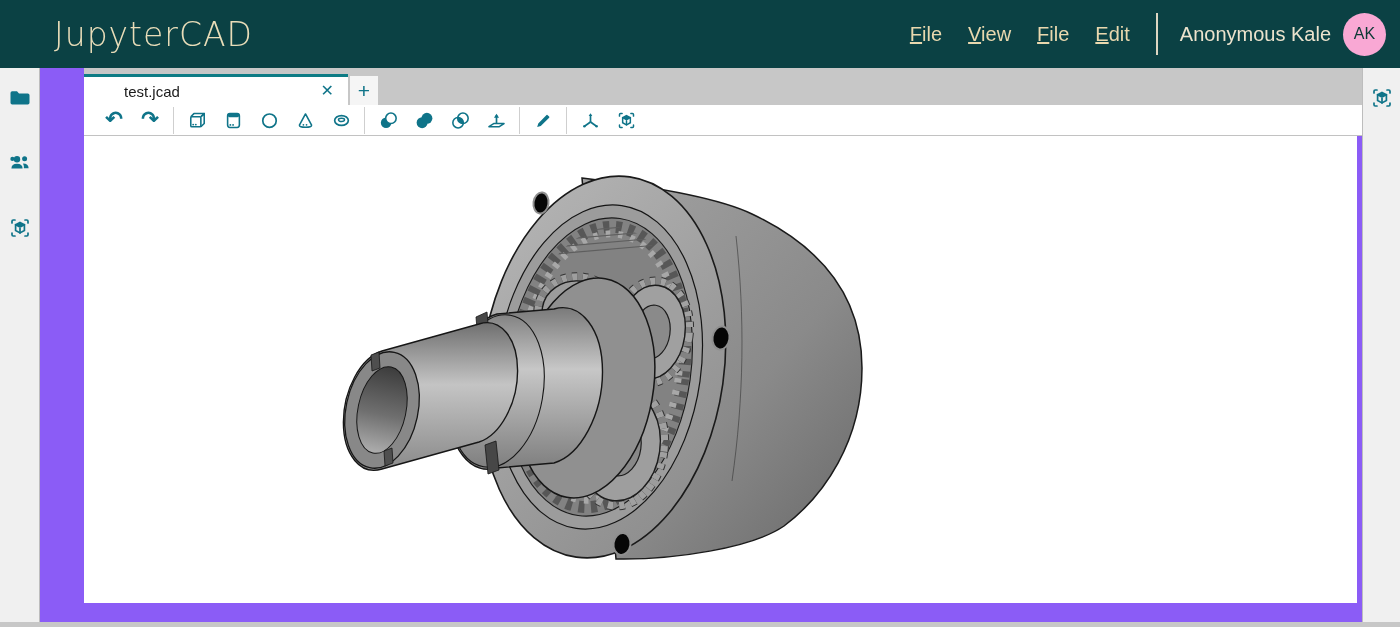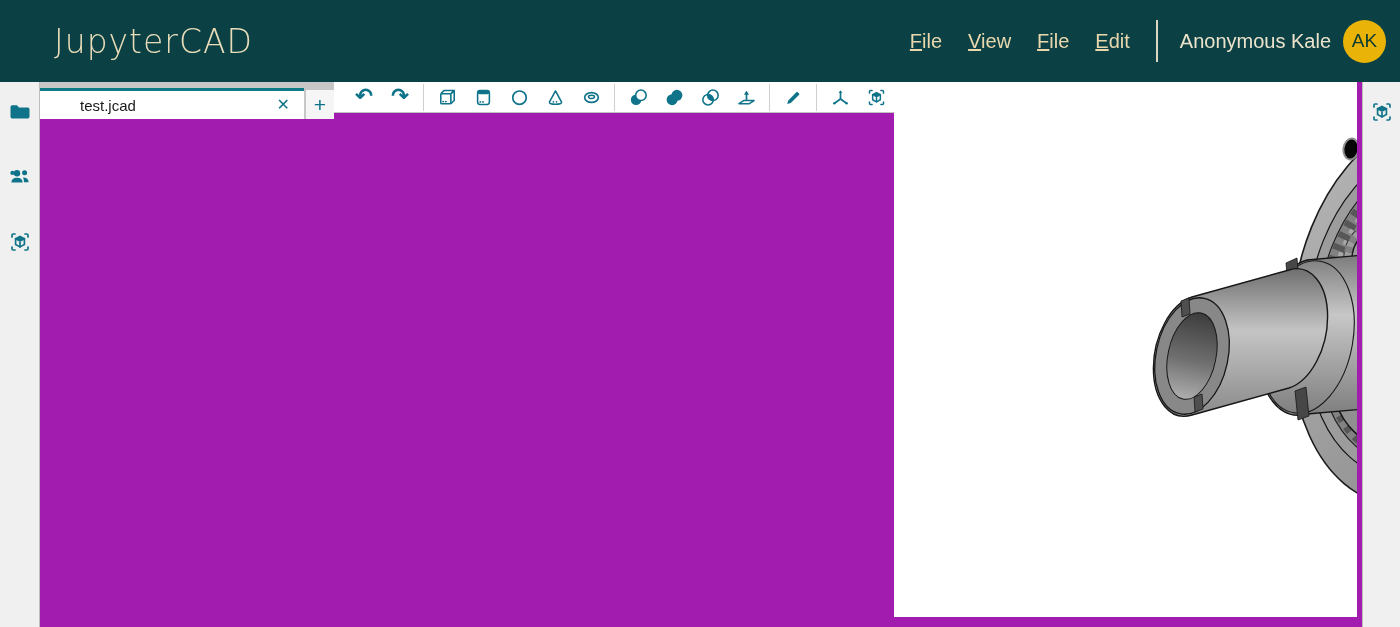--- a/index.html
+++ b/index.html
@@ -1,38 +1,38 @@
 <!DOCTYPE html>
 <html><head>
 <meta charset="utf-8">
 <style>
   * { margin:0; padding:0; box-sizing:border-box; }
   html,body { width:1400px; height:627px; overflow:hidden; font-family:"Liberation Sans", sans-serif; background:#c7c7c7; }
 
   
-  .topbar { height:82px; background:#0b4144; display:flex; align-items:center; padding:0 14px 0 54px; }
+  .topbar { height:68px; background:#0b4144; display:flex; align-items:center; padding:0 14px 0 54px; }
   .logo { font-family:"DejaVu Sans", sans-serif; font-weight:300; font-size:33px; color:#e9ddb9; letter-spacing:1px; }
   .topbar-right { margin-left:auto; display:flex; align-items:center; gap:0; }
   .menubar { display:flex; align-items:center; gap:26px; margin-right:26px; }
   .menu-item { display:inline-block; color:#e9d8ae; font-size:20px; cursor:pointer; }
   .menu-item::first-letter { text-decoration:underline; }
   .topbar-divider { width:2px; height:42px; background:#ddd6c2; margin:0 22px 0 0; }
   .user-name { color:#ece3cd; font-size:20px; margin-right:12px; }
-  .avatar { width:43px; height:43px; border-radius:50%; background:#eab308; color:#0b3a35; font-size:19px;
+  .avatar { width:43px; height:43px; border-radius:50%; background:#f9a8d4; color:#0b3a35; font-size:16px;
             display:flex; align-items:center; justify-content:center; }
 
   
   .shell { display:flex; height:554px; }
   .side-rail { width:40px; background:#f0f0f0; display:flex; flex-direction:column; align-items:center; padding-top:17px; gap:39px; }
   .side-rail.left  { border-right:1px solid #bdbdbd; }
   .side-rail.right { width:38px; border-left:1px solid #bdbdbd; }
   .rail-btn { width:26px; height:26px; color:#0f7489; display:flex; align-items:center; justify-content:center; cursor:pointer; }
   .rail-btn svg { width:24px; height:24px; }
 
-  .main { flex:1; background:#a21caf; display:flex; flex-direction:row; }
+  .main { flex:1; background:#8b5cf6; display:flex; flex-direction:column;padding-left:44px; }
 
   
   .tabbar { height:37px; display:flex; align-items:flex-end; background:#c7c7c7; }
   .tab { width:264px; height:31px; background:#ffffff; border-top:3px solid #0e7c85; display:flex; align-items:center; cursor:pointer; }
   .tab-label { font-size:15px; color:#1a1a1a; margin-left:40px; }
   .tab-close { margin-left:auto; margin-right:14px; color:#0f7489; font-size:16px; line-height:1; cursor:pointer; }
   .tab-add { width:28px; height:29px; background:#f5f5f5; margin-left:2px; display:flex; align-items:center; justify-content:center;
              color:#0f7489; font-size:21px; font-weight:400; cursor:pointer; }
 
   

